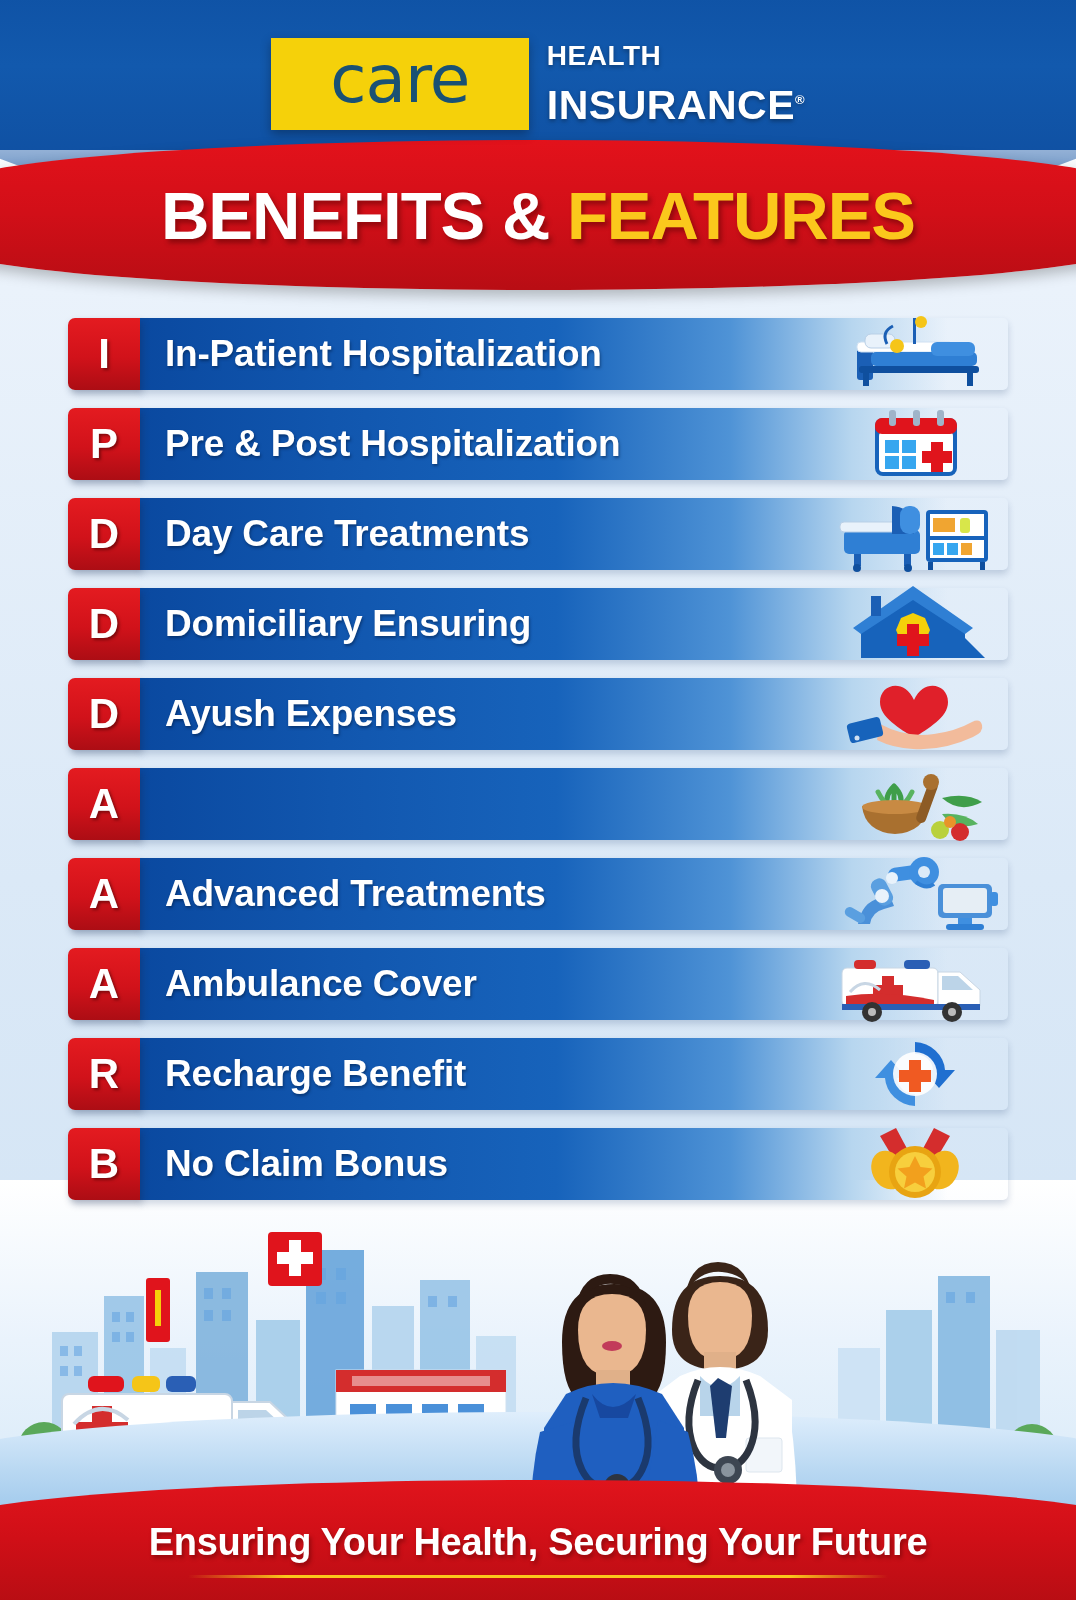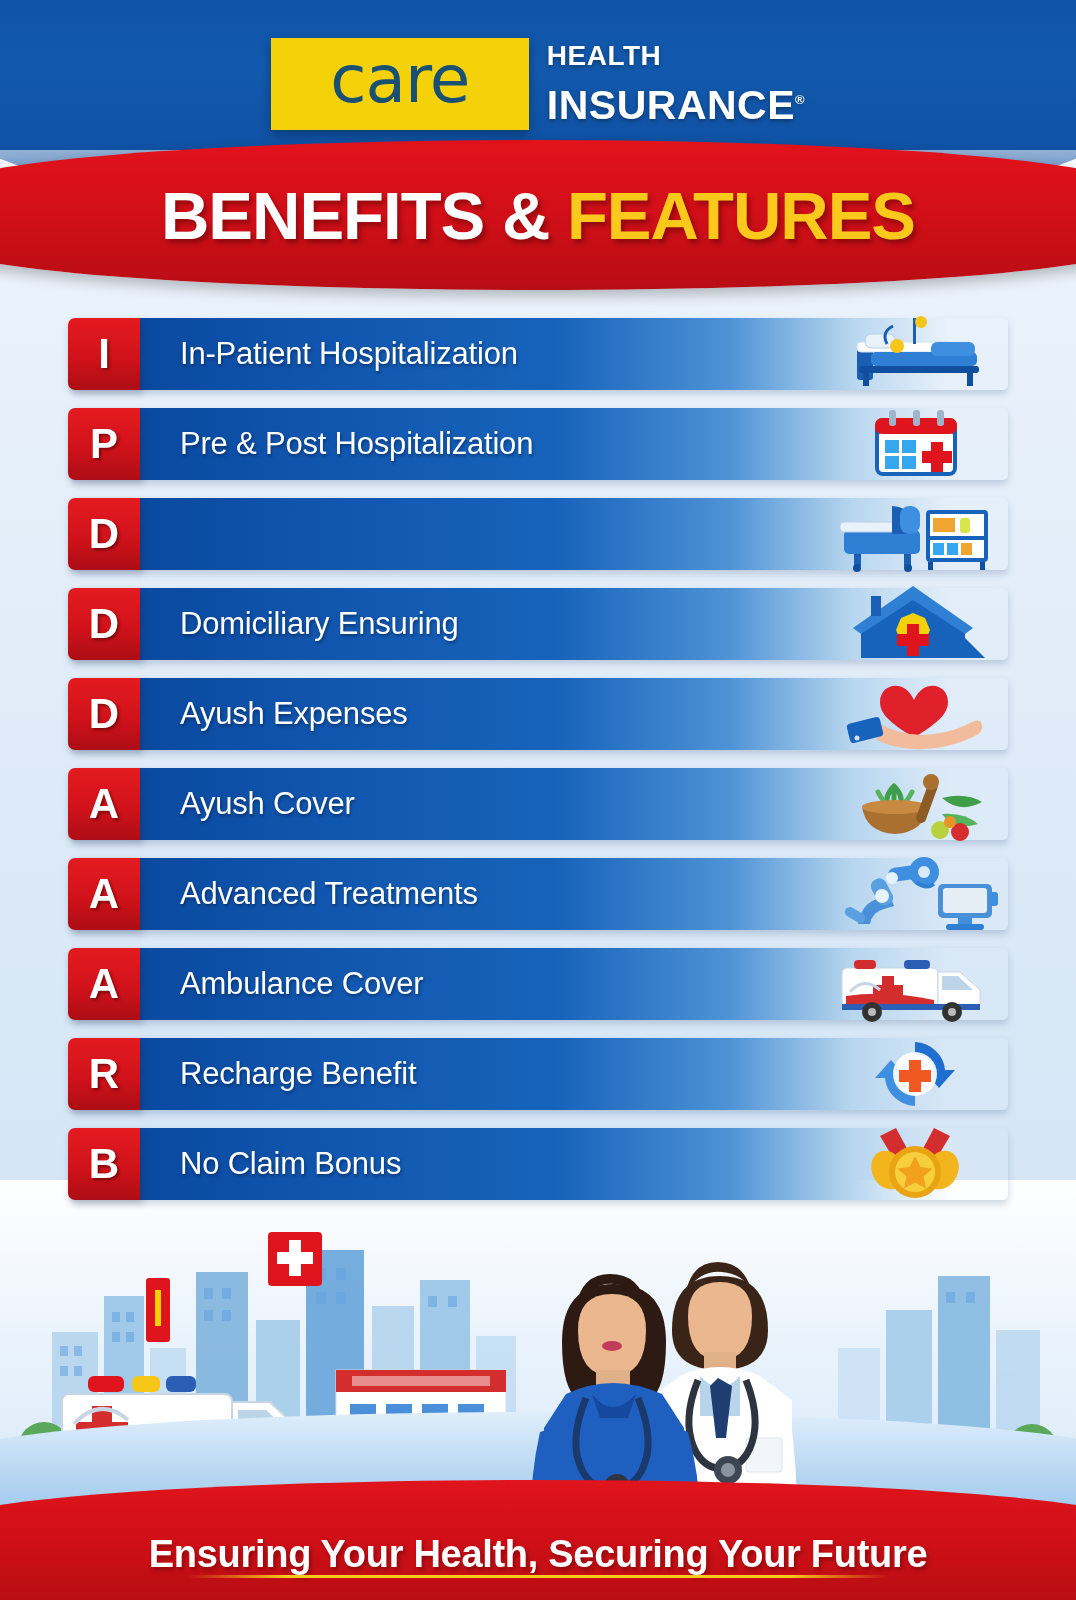--- a/index.html
+++ b/index.html
@@ -113,23 +113,23 @@
   .bar {
     flex:1 1 auto; position:relative;
     background:linear-gradient(90deg,
       #0a49a0 0%, #1156ae 22%, #1763bb 48%,
       #4f93d6 68%, #b7d6ef 82%, rgba(255,255,255,0) 93%);
     border-radius:0 5px 5px 0;
     display:flex; align-items:center;
     box-shadow:0 4px 7px rgba(30,60,110,.20);
   }
   .bar-label {
-    color:#ffffff; font-weight:normal;
-    font-size:31px; letter-spacing:-.2px;
-    padding-left:40px;
+    color:#ffffff; font-weight:bold;
+    font-size:37px; letter-spacing:-.2px;
+    padding-left:25px;
     text-shadow:1px 2px 3px rgba(0,30,70,.55);
     white-space:nowrap;
   }
   .icon-slot {
     position:absolute; right:8px; top:50%;
     transform:translateY(-50%);
     width:170px; height:86px;
     display:flex; align-items:center; justify-content:center;
     pointer-events:none;
   }
@@ -159,21 +159,21 @@
   
   .footer {
     position:absolute; left:-60px; bottom:-10px;
     width:1196px; height:130px;
     background:linear-gradient(180deg,#e0141c 0%,#d00f17 45%,#b50d13 100%);
     border-top-left-radius:52% 46px;
     border-top-right-radius:52% 46px;
     z-index:9;
   }
   .footer-text {
-    position:absolute; left:0; right:0; bottom:24px;
+    position:absolute; left:0; right:0; bottom:36px;
     z-index:10; text-align:center;
     color:#ffffff; font-weight:bold;
     font-size:38px; letter-spacing:-.3px;
     text-shadow:2px 3px 4px rgba(70,0,0,.45);
     white-space:nowrap;
   }
   .footer-rule {
     position:absolute; left:50%; transform:translateX(-50%);
     bottom:22px; width:700px; height:3px;
     background:linear-gradient(90deg,rgba(251,200,28,0),#fbc81c 14%,#fbc81c 86%,rgba(251,200,28,0));
@@ -248,20 +248,21 @@
             <rect x="57" y="54" width="14" height="13" fill="#36a6ef"></rect>
             <path d="M86 40 h12 v9 h9 v12 h-9 v9 h-12 v-9 h-9 v-12 h9 z" fill="#e0141c"></path>
           </svg>
         </span>
       </div>
     </div>
 
     <div class="row">
       <div class="badge">D</div>
       <div class="bar">
+        <span class="bar-label">Day Care Treatments</span>
         <span class="icon-slot">
           <svg width="170" height="84" viewBox="0 0 170 84">
             <rect x="14" y="38" width="76" height="24" rx="5" fill="#2f7fd4"></rect>
             <rect x="10" y="30" width="60" height="10" rx="4" fill="#e9f2fb" stroke="#b9cfe6"></rect>
             <path d="M62 14 q22 2 22 22 v6 h-22 z" fill="#1b5fb5"></path>
             <rect x="70" y="14" width="20" height="28" rx="9" fill="#3f8fe0"></rect>
             <rect x="24" y="62" width="7" height="12" fill="#1b5fb5"></rect>
             <rect x="74" y="62" width="7" height="12" fill="#1b5fb5"></rect>
             <circle cx="27" cy="76" r="4" fill="#0f4f9e"></circle>
             <circle cx="78" cy="76" r="4" fill="#0f4f9e"></circle>
@@ -308,21 +309,20 @@
             <rect x="18" y="48" width="34" height="20" rx="4" transform="rotate(-14 35 58)" fill="#1763bb"></rect>
             <circle cx="27" cy="66" r="2.5" fill="#ffffff" opacity=".8"></circle>
           </svg>
         </span>
       </div>
     </div>
 
     <div class="row">
       <div class="badge">A</div>
       <div class="bar">
-        <span class="bar-label">Ayush Cover</span>
         <span class="icon-slot">
           <svg width="170" height="84" viewBox="0 0 170 84">
             <path d="M64 24 q-10 10 -6 20 M64 24 q10 10 6 20 M64 24 v22" stroke="#3f9e4a" stroke-width="5" fill="none" stroke-linecap="round"></path>
             <path d="M48 30 q6 12 14 16" stroke="#58b35f" stroke-width="5" fill="none" stroke-linecap="round"></path>
             <path d="M82 30 q-6 12 -14 16" stroke="#58b35f" stroke-width="5" fill="none" stroke-linecap="round"></path>
             <path d="M32 44 h66 q-3 26 -33 28 q-30 -2 -33 -28 z" fill="#a9702f"></path>
             <ellipse cx="65" cy="45" rx="33" ry="7" fill="#c88a43"></ellipse>
             <rect x="92" y="18" width="10" height="44" rx="5" transform="rotate(20 97 40)" fill="#8d5b25"></rect>
             <circle cx="101" cy="20" r="8" fill="#a9702f"></circle>
             <path d="M112 36 q24 -6 40 4 q-22 12 -40 -4 z" fill="#3f9e4a"></path>

